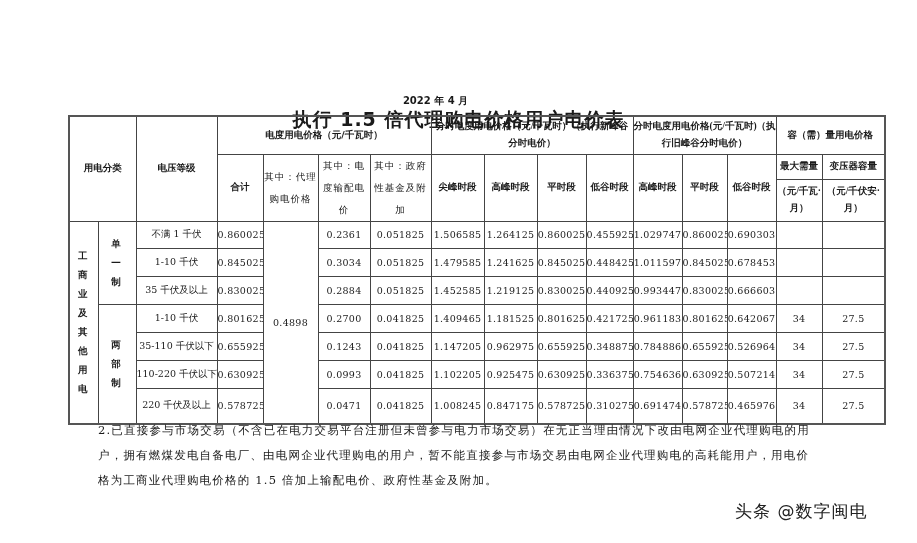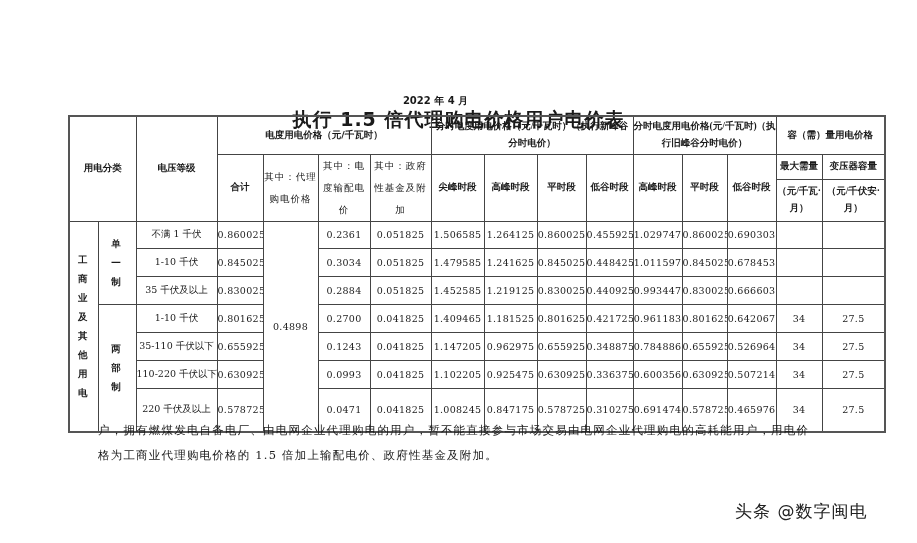--- a/index.html
+++ b/index.html
@@ -158,43 +158,44 @@
 
   <tr style="height:28px">
     <td>110-220 千伏以下</td>
     <td class="num">0.630925</td>
     <td class="num">0.0993</td>
     <td class="num">0.041825</td>
     <td class="num">1.102205</td>
     <td class="num">0.925475</td>
     <td class="num">0.630925</td>
     <td class="num">0.336375</td>
-    <td class="num">0.600356</td>
+    <td class="num">0.754636</td>
     <td class="num">0.630925</td>
     <td class="num">0.507214</td>
     <td class="num">34</td>
     <td class="num">27.5</td>
   </tr>
 
-  <tr style="height:44px">
+  <tr style="height:36px">
     <td>220 千伏及以上</td>
     <td class="num">0.578725</td>
     <td class="num">0.0471</td>
     <td class="num">0.041825</td>
     <td class="num">1.008245</td>
     <td class="num">0.847175</td>
     <td class="num">0.578725</td>
     <td class="num">0.310275</td>
     <td class="num">0.691474</td>
     <td class="num">0.578725</td>
     <td class="num">0.465976</td>
     <td class="num">34</td>
     <td class="num">27.5</td>
   </tr>
 </tbody>
   </table>
 
 <div class="notes">
+  <div class="note-line indent">2.已直接参与市场交易（不含已在电力交易平台注册但未曾参与电力市场交易）在无正当理由情况下改由电网企业代理购电的用</div>
   <div class="note-line indent">户，拥有燃煤发电自备电厂、由电网企业代理购电的用户，暂不能直接参与市场交易由电网企业代理购电的高耗能用户，用电价</div>
   <div class="note-line indent">格为工商业代理购电价格的 1.5 倍加上输配电价、政府性基金及附加。</div>
 </div>
 
 <div class="watermark">头条 @数字闽电</div>
 
 </body></html>

